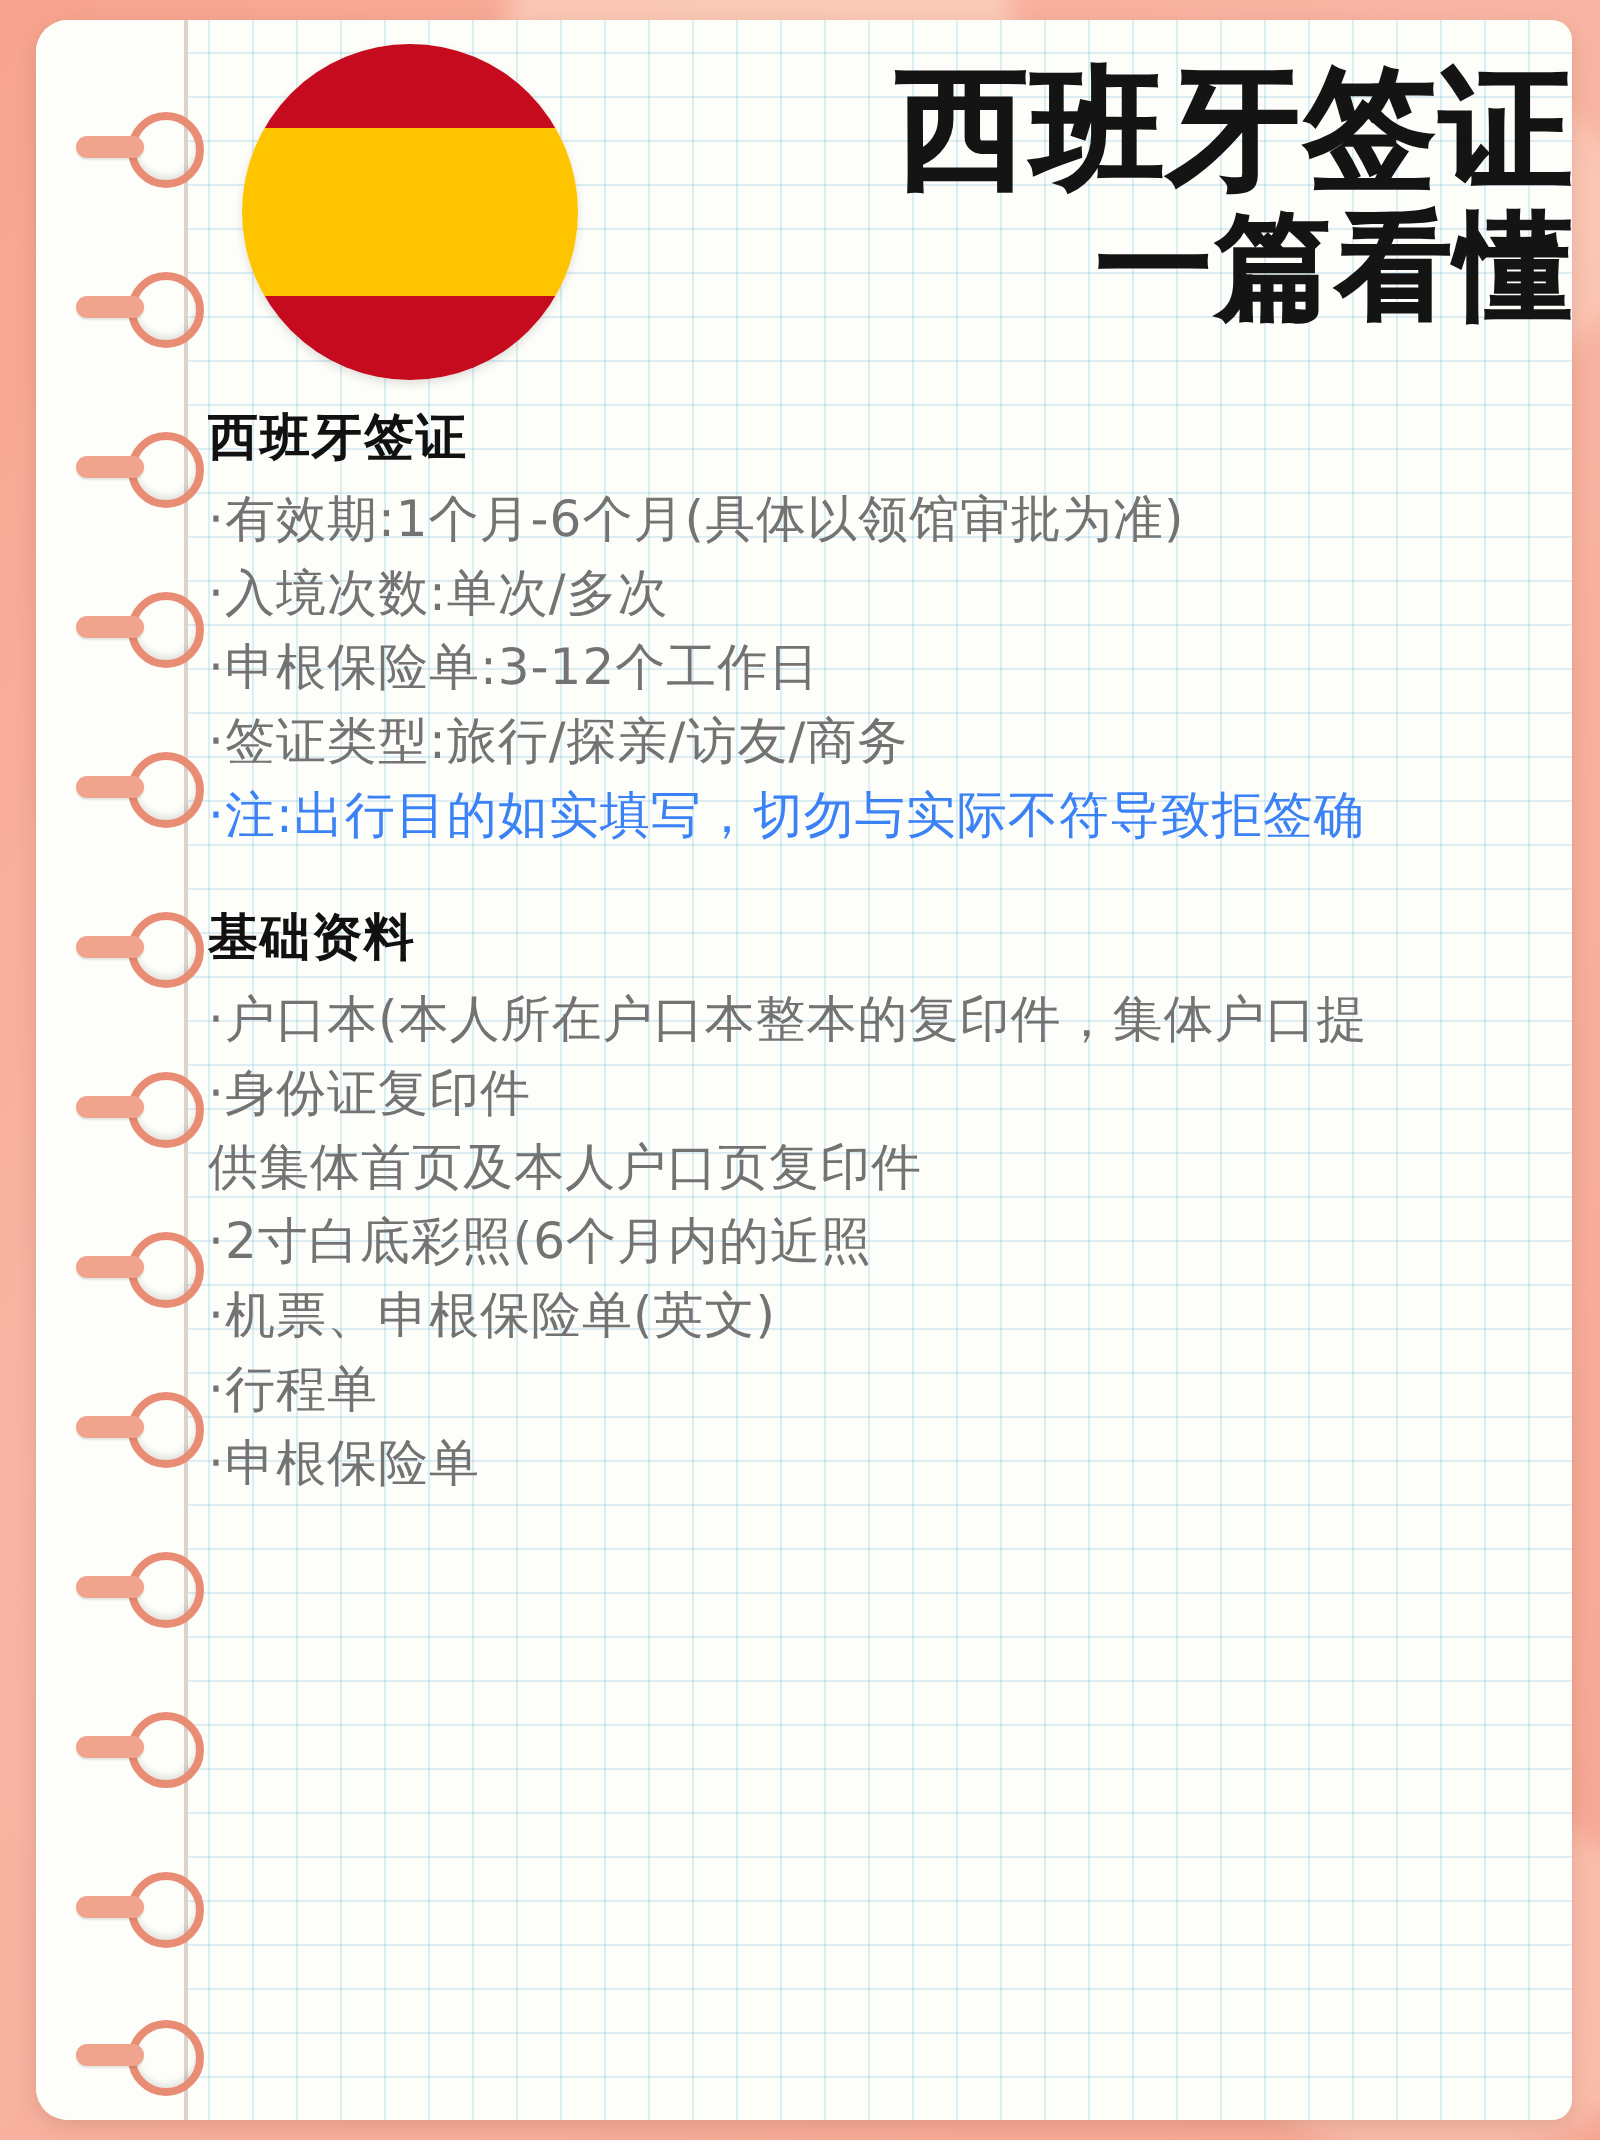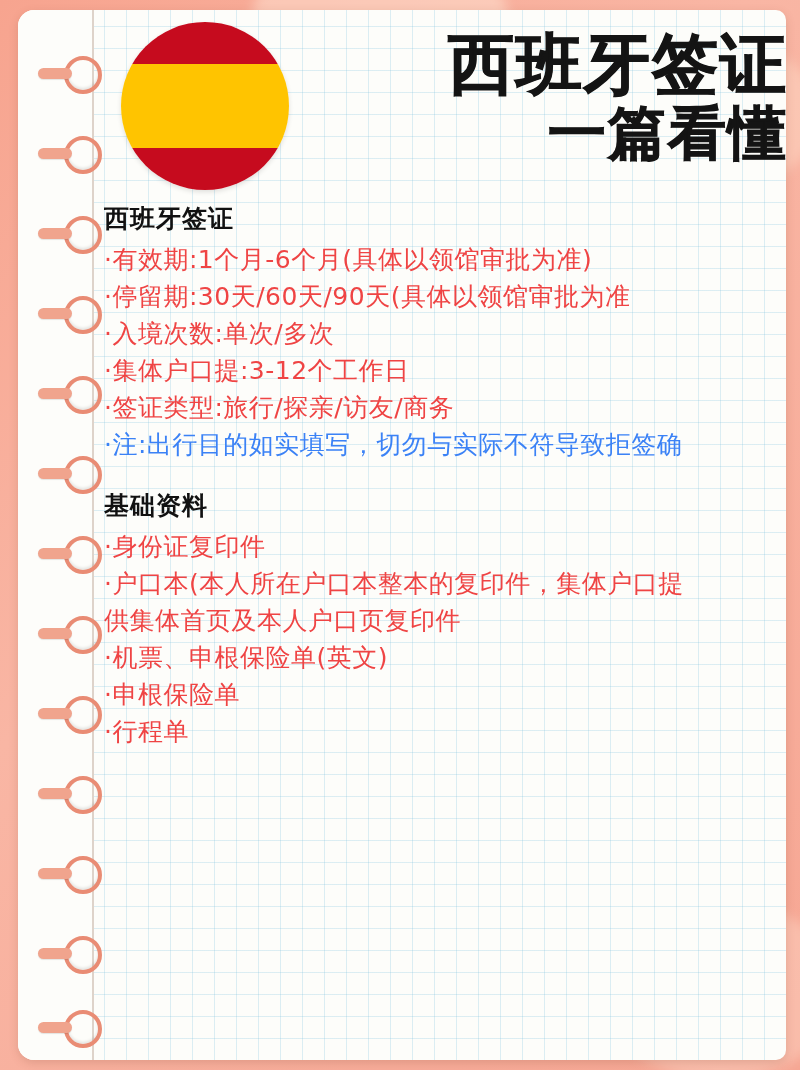--- a/index.html
+++ b/index.html
@@ -157,21 +157,21 @@
   .section-head .label { letter-spacing: 1px; }
 
   ul.lines {
     list-style: none;
     margin: 0;
     padding: 0;
   }
   ul.lines li {
     font-family: "DejaVu Sans", "Liberation Sans", sans-serif;
     font-size: 25px;
-    color: #ef4444;
+    color: #737373;
     line-height: 1.48;
     letter-spacing: 0.5px;
     white-space: pre-wrap;
   }
   ul.lines li.note { color: #3b82f6; }
   ul.lines li.plain { }
 
   .gap { height: 26px; }
 
   
@@ -213,36 +213,36 @@
       <div class="title-line l2">一篇看懂</div>
     </div>
 
     <div id="content">
 
       <div class="section-head">
         <span class="label">西班牙签证</span>
       </div>
       <ul class="lines">
         <li>·有效期:1个月-6个月(具体以领馆审批为准)</li>
-        <li>·停留期:30天/60天/90天(具体以领馆审批为准</li>
         <li>·入境次数:单次/多次</li>
-        <li>·集体户口提:3-12个工作日</li>
+        <li>·申根保险单:3-12个工作日</li>
         <li>·签证类型:旅行/探亲/访友/商务</li>
         <li class="note">·注:出行目的如实填写，切勿与实际不符导致拒签确</li>
       </ul>
 
       <div class="gap"></div>
 
       <div class="section-head">
         <span class="label">基础资料</span>
       </div>
       <ul class="lines">
+        <li>·户口本(本人所在户口本整本的复印件，集体户口提</li>
         <li>·身份证复印件</li>
-        <li>·户口本(本人所在户口本整本的复印件，集体户口提</li>
         <li class="plain">供集体首页及本人户口页复印件</li>
+        <li>·2寸白底彩照(6个月内的近照</li>
         <li>·机票、申根保险单(英文)</li>
+        <li>·行程单</li>
         <li>·申根保险单</li>
-        <li>·行程单</li>
       </ul>
 
     </div>
   </div>
 </div>
 
 </body></html>

